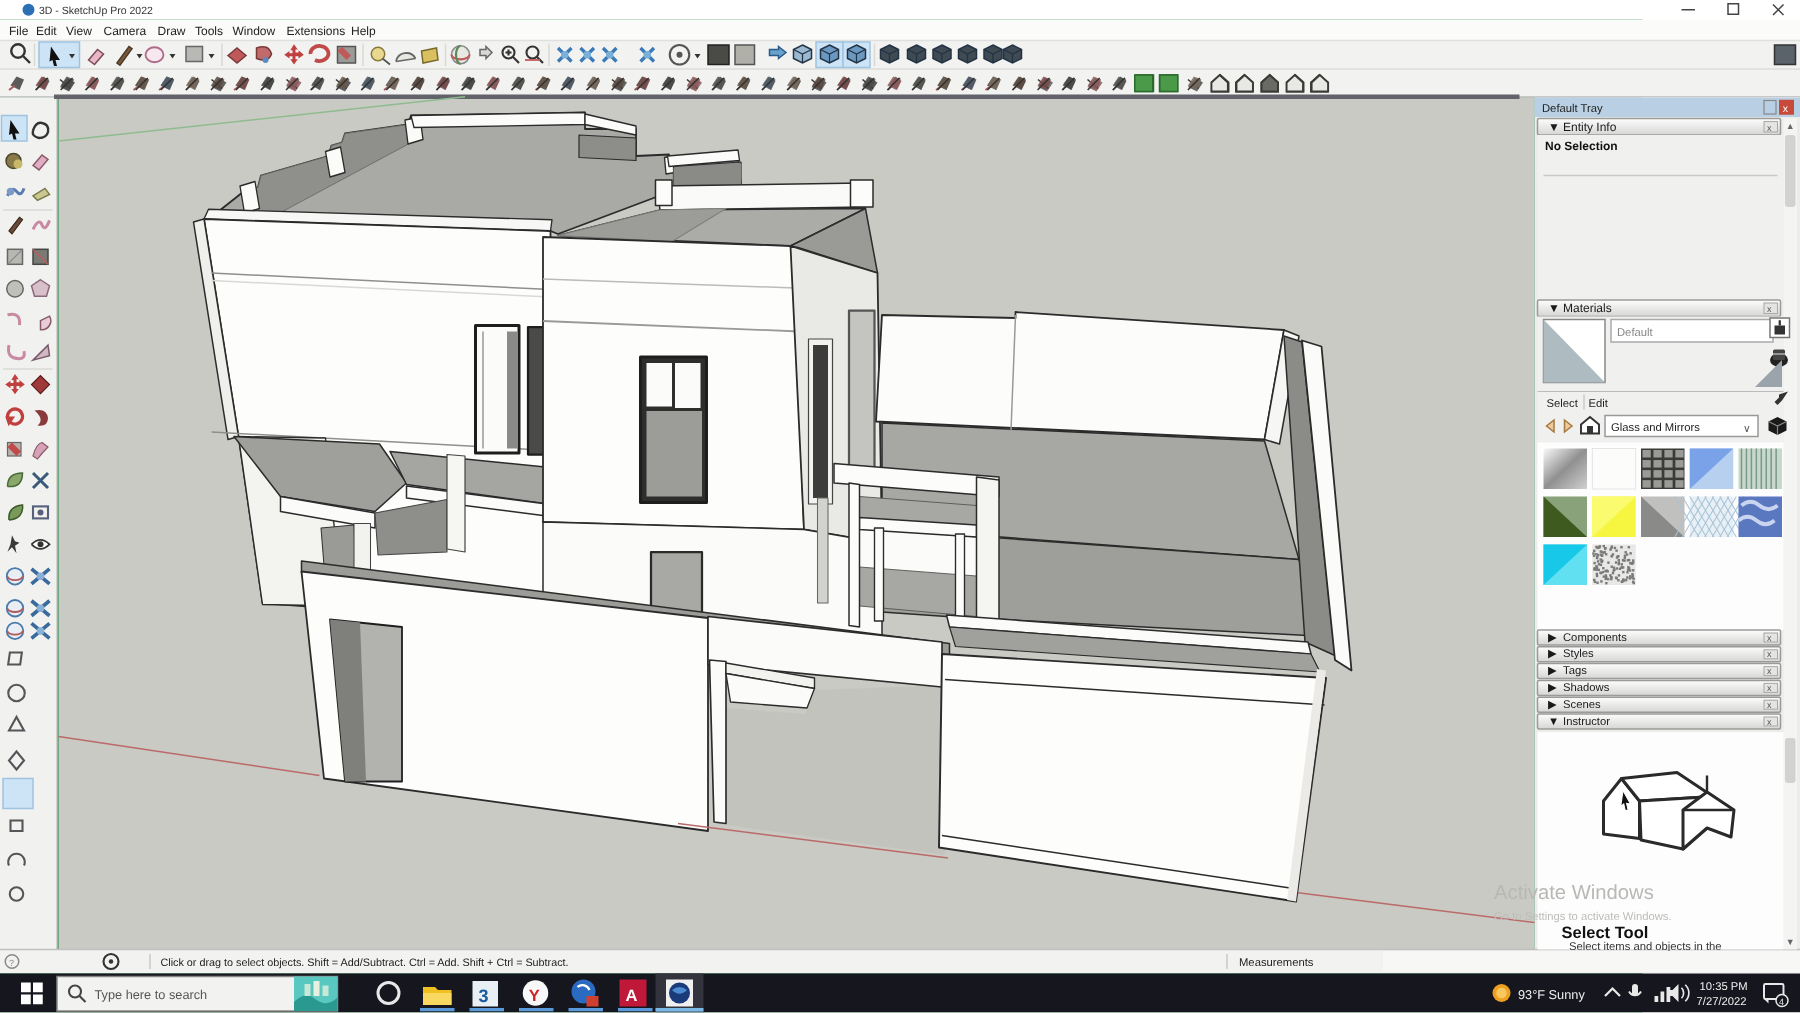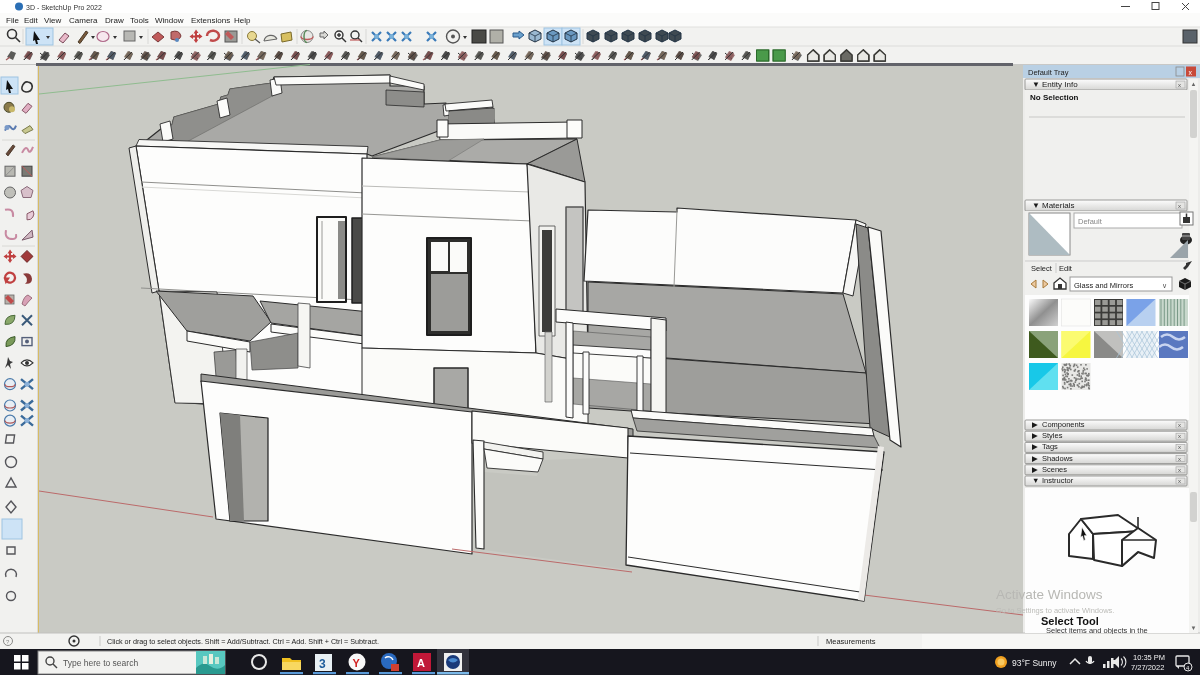--- a/index.html
+++ b/index.html
@@ -1,17 +1,17 @@
 <!DOCTYPE html>
 <html><head>
 <meta charset="utf-8">
 <style>
 html,body{margin:0;padding:0;}
 body{width:1200px;height:675px;overflow:hidden;font-family:"Liberation Sans",sans-serif;}
-#root{position:relative;width:1056px;height:675px;background:#eab308;padding-left:39px;}
+#root{position:relative;width:1056px;height:675px;background:#15803d;padding-left:39px;}
 svg{position:absolute;top:0;left:0;}
 </style>
 </head>
 <body>
 <div id="root">
 <svg width="1200" height="675" viewBox="0 0 1200 675">
 
 <rect x="0" y="0" width="1200" height="13" fill="#ffffff"></rect>
 <rect x="0" y="13" width="1200" height="14" fill="#fbfbfa"></rect>
 <rect x="0" y="27" width="1200" height="19" fill="#f2f2f0"></rect>

